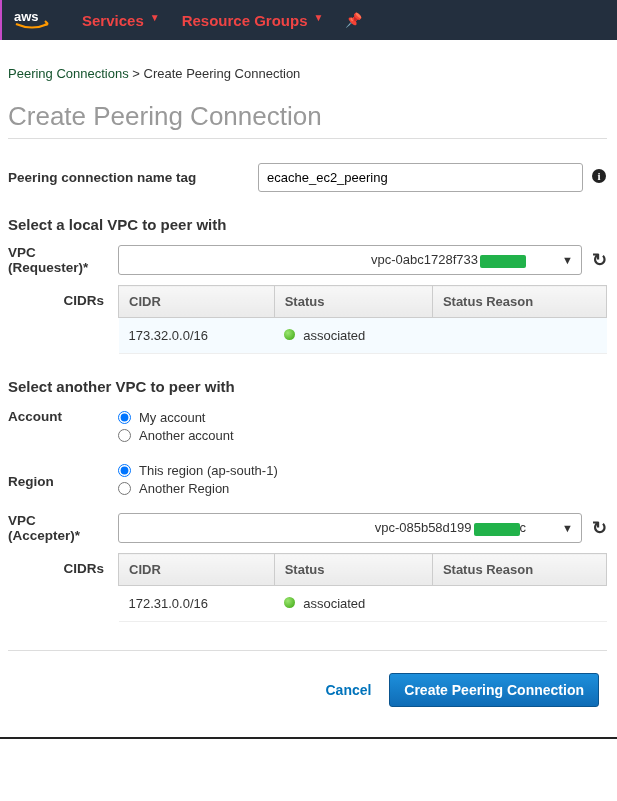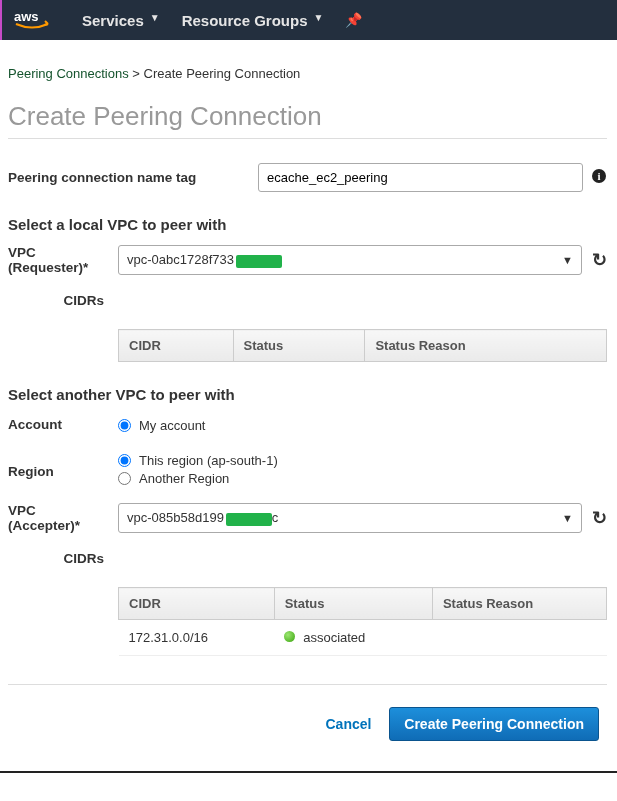--- a/index.html
+++ b/index.html
@@ -1,51 +1,51 @@
 <!DOCTYPE html>
 <html><head>
 <meta charset="utf-8">
 <style>
   * { box-sizing: border-box; margin: 0; padding: 0; }
   body { font-family: "Amazon Ember", "Helvetica Neue", Arial, sans-serif; font-size: 14px; color: #333; background: #fff; width: 617px; }
-  .nav { background: #232f3e; color: #e5e5e5; height: 40px; display: flex; align-items: center; padding: 0 12px; border-left: 2px solid #c54bc7; }
+  .nav { background: #232f3e; color: #ef4444; height: 40px; display: flex; align-items: center; padding: 0 12px; border-left: 2px solid #c54bc7; }
   .nav .logo { margin-right: 24px; }
   .nav .menu-item { display: inline-flex; align-items: flex-start; font-weight: 700; font-size: 15px; margin-right: 22px; cursor: pointer; }
   .nav .caret { margin-left: 6px; font-size: 10px; }
   .content { padding: 8px 10px 20px 8px; }
   .breadcrumb { font-size: 13px; margin: 18px 0 10px 0; }
   .breadcrumb a { color: #14532d; text-decoration: none; }
   h1.page-title { font-size: 26px; font-weight: 400; color: #999; border-bottom: 1px solid #ddd; padding: 10px 0 6px 0; margin-bottom: 24px; }
   .form-row { display: flex; align-items: center; margin: 10px 0; }
   .form-row .lbl { width: 250px; text-align: left; padding-right: 14px; font-weight: 700; font-size: 13.5px; }
   .form-row .lbl.small { width: 110px; font-size: 13.5px; }
   .form-row .ctl { flex: 1; display: flex; align-items: center; }
   input.txt, .sel { border: 1px solid #aaa; border-radius: 3px; padding: 6px 8px; font-size: 13px; width: 100%; background: #fff; }
-  .sel { display: flex; justify-content: space-between; align-items: center; cursor: pointer; gap: 36px; }
+  .sel { display: flex; justify-content: flex-end; align-items: center; cursor: pointer; gap: 36px; }
   .sel .arrow { font-size: 11px; color: #333; }
   .info-icon { margin-left: 8px; font-size: 16px; }
   .refresh { margin-left: 10px; font-size: 18px; font-weight: 700; cursor: pointer; }
   h3.section { font-size: 15px; font-weight: 700; margin: 24px 0 12px 0; }
   .radio-group { font-size: 13px; }
   .radio-row { display: flex; align-items: center; margin: 3px 0; }
   .radio-row input { margin-right: 8px; }
   table.cidr { width: 100%; border-collapse: collapse; font-size: 13px; }
   table.cidr th { background: linear-gradient(#f7f7f7,#eaeaea); border: 1px solid #ccc; text-align: left; padding: 8px 10px; font-weight: 700; color: #555; }
   table.cidr td { border-bottom: 1px solid #eee; padding: 10px 10px; background: #f5fbff; }
   .status-dot { width: 11px; height: 11px; border-radius: 50%; display: inline-block; margin-right: 8px; }
   .green { background: radial-gradient(circle at 35% 35%, #9be671, #3aa40e); }
   .sel-wrap { display: flex; align-items: center; width: 100%; }
   .sel-wrap .sel { flex: 1; }
   .redact { background: #21b24a; border-radius: 2px; display: inline-block; width: 46px; height: 13px; vertical-align: middle; margin-left: 2px; }
   .btn-row { text-align: right; padding: 22px 8px 10px 0; border-top: 1px solid #ddd; margin-top: 28px; }
   .btn-cancel { color: #0073bb; background: none; border: none; font-weight: 700; font-size: 14px; margin-right: 14px; cursor: pointer; }
   .btn-create { background: linear-gradient(#1d8fdb,#0f6cb6); color: #fff; border: 1px solid #0a548e; border-radius: 3px; padding: 8px 14px; font-weight: 700; font-size: 14px; cursor: pointer; }
   .cidr-block { display:flex; }
   .cidr-block .lbl.small { width:110px; text-align:right; padding-right:14px; font-weight:700; font-size:13.5px; padding-top:8px; }
-  .cidr-block .tbl { flex:1;margin-top:44px; }
+  .cidr-block .tbl { flex:1; }
   .bottom-border { border-bottom: 2px solid #222; height: 2px; }
 </style>
 </head>
 <body>
 
 <div class="nav">
   <span class="logo">
     <svg width="44" height="22" viewBox="0 0 44 22">
       <text x="0" y="13" font-size="13" font-weight="700" fill="#fff" font-family="Arial">aws</text>
       <path d="M2 16 Q18 23 34 16" stroke="#ff9900" stroke-width="2" fill="none"></path>
@@ -102,33 +102,42 @@
   <div class="cidr-block" style="margin-top:10px;">
     <div class="lbl small">CIDRs</div>
     <div class="tbl">
       <table class="cidr">
         <tbody>
             <tr>
           <th>CIDR</th>
           <th>Status</th>
           <th>Status Reason</th>
         </tr>
+        <tr>
+          <td>173.32.0.0/16</td>
+          <td><span class="status-dot green"></span><span>associated</span></td>
+          <td></td>
+        </tr>
       </tbody>
         </table>
     </div>
   </div>
 
   <h3 class="section">Select another VPC to peer with</h3>
 
   <div class="form-row" style="align-items:flex-start;">
     <div class="lbl small" style="padding-top:2px;">Account</div>
     <div class="ctl radio-group" style="display:block;">
       <div class="radio-row">
         <input type="radio" name="acct" checked="" style="">
         <span>My account</span>
+      </div>
+      <div class="radio-row">
+        <input type="radio" name="acct" style="">
+        <span>Another account</span>
       </div>
     </div>
   </div>
 
   <div class="form-row" style="align-items:flex-start; margin-top:14px;">
     <div class="lbl small" style="padding-top:2px;margin-top:12px;">Region</div>
     <div class="ctl radio-group" style="display:block;">
       <div class="radio-row">
         <input type="radio" name="reg" checked="" style="">
         <span>This region (ap-south-1)</span>

